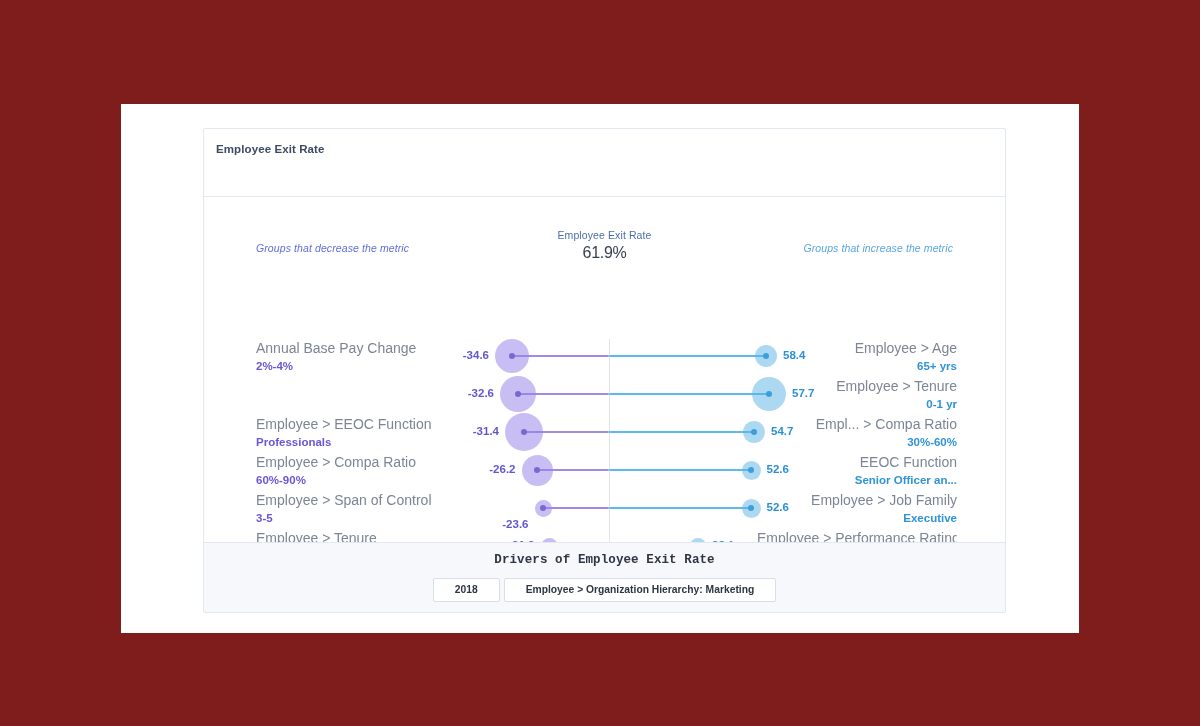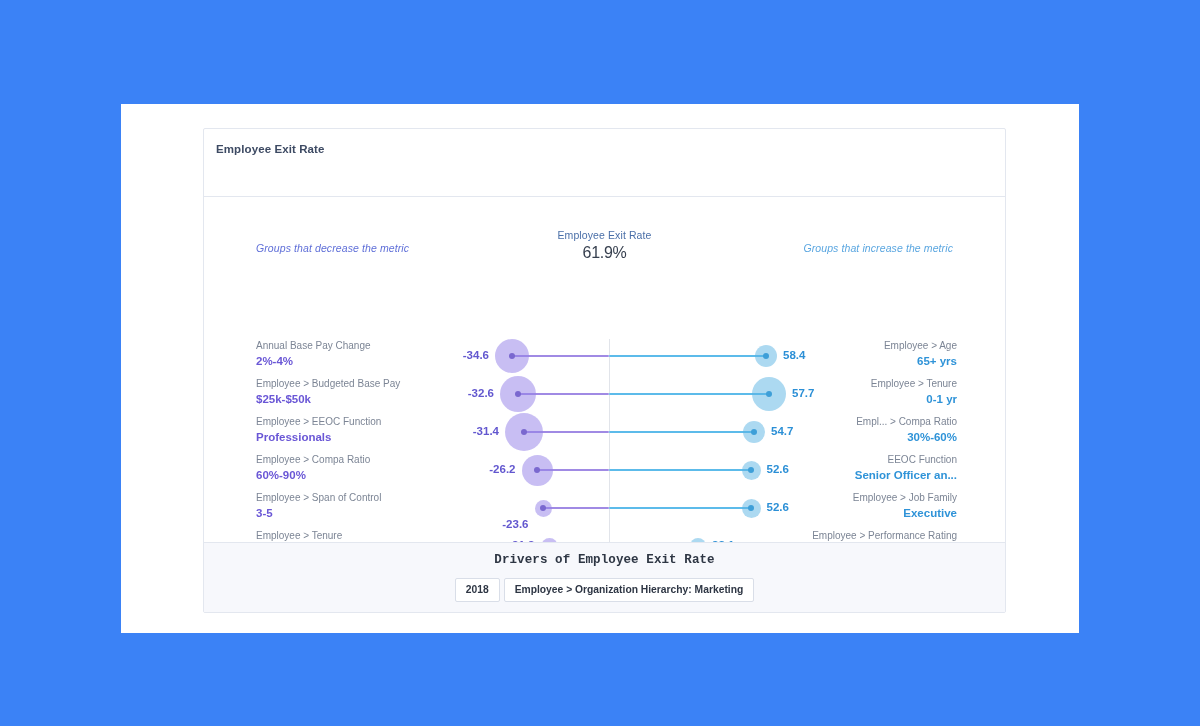--- a/index.html
+++ b/index.html
@@ -5,21 +5,21 @@
   * { box-sizing: border-box; margin: 0; padding: 0; }
   html, body {
     width: 1200px; height: 726px;
     background: #eef1f7;
     font-family: "Liberation Sans", sans-serif;
     overflow: hidden;
   }
   #page {
     position: relative;
     width: 1200px; height: 726px;
-    background: #3b82f6;
+    background: #7f1d1d;
   }
   
   .outer-panel {
     position: absolute;
     left: 121px; top: 104px;
     width: 958px; height: 529px;
     background: #ffffff;
   }
   
   .card {
@@ -115,21 +115,21 @@
   }
   .lbl {
     position: absolute;
     width: 200px;
     line-height: 1.25;
   }
   .lbl.left  { left: 52px;  text-align: left; }
   .lbl.right { right: 48px; text-align: right; }
   .lbl .cat {
     display: block;
-    font-size: 10px;
+    font-size: 14px;
     color: #7c8595;
     white-space: nowrap;
     overflow: hidden;
   }
   .lbl .val {
     display: block;
     font-size: 11.5px;
     font-weight: bold;
     white-space: nowrap;
     overflow: hidden;
@@ -189,21 +189,21 @@
     font-weight: bold;
     color: #2e3644;
     letter-spacing: .1px;
     font-family: Liberation Mono, monospace;
   }
   .chips { display: flex; gap: 4px; }
   .chip {
     background: #ffffff;
     border: 1px solid #d9dee8;
     border-radius: 2px;
-    padding: 4px 10px;
+    padding: 4px 21px;
     font-size: 10.3px;
     font-weight: bold;
     color: #2e3644;
     white-space: nowrap;
     line-height: 14px;
   }
 </style>
 </head>
 <body>
 
@@ -242,24 +242,20 @@
             <div class="conn p" style="left: 308px; width: 97px; top: 15px;"></div>
             <div class="conn b" style="left: 405px; width: 157px; top: 15px;"></div>
             <div class="bub p" style="width: 34px; height: 34px; left: 291px; top: -1px;"></div>
             <div class="dot p" style="width: 6px; height: 6px; left: 305px; top: 13px;"></div>
             <div class="bub b" style="width: 22px; height: 22px; left: 551px; top: 5px;"></div>
             <div class="dot b" style="width: 6px; height: 6px; left: 559px; top: 13px;"></div>
             <div class="num left" style="right: 516px; top: 9px;">-34.6</div>
             <div class="num right" style="left: 579px; top: 9px;">58.4</div>
           </div>
           <div class="row" style="top: 181px;">
-            <div class="lbl left" style="top: 0px;">
-              <span class="cat">Employee &gt; Budgeted Base Pay</span>
-              <span class="val">$25k-$50k</span>
-            </div>
             <div class="lbl right" style="top: 0px;">
               <span class="cat">Employee &gt; Tenure</span>
               <span class="val">0-1 yr</span>
             </div>
             <div class="conn p" style="left: 314px; width: 91px; top: 15px;"></div>
             <div class="conn b" style="left: 405px; width: 160px; top: 15px;"></div>
             <div class="bub p" style="width: 36px; height: 36px; left: 296px; top: -2px;"></div>
             <div class="dot p" style="width: 6px; height: 6px; left: 311px; top: 13px;"></div>
             <div class="bub b" style="width: 34px; height: 34px; left: 548px; top: -1px;"></div>
             <div class="dot b" style="width: 6px; height: 6px; left: 562px; top: 13px;"></div>

